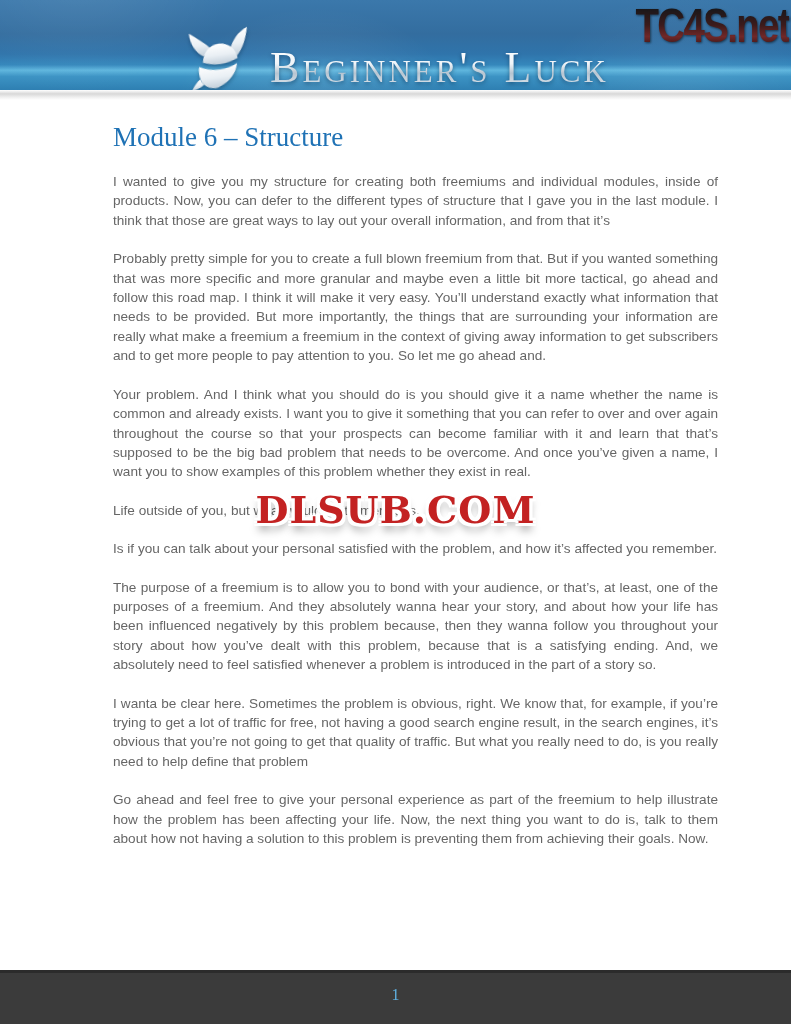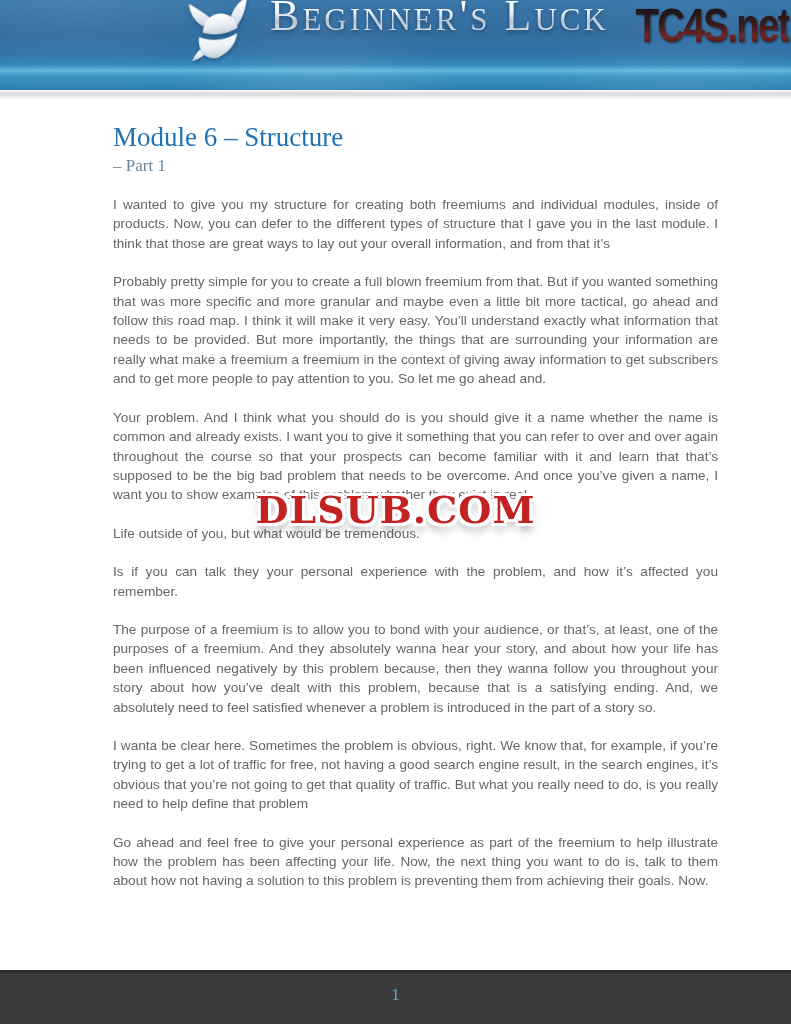--- a/index.html
+++ b/index.html
@@ -12,21 +12,21 @@
   .banner {
     position:absolute; top:0; left:0; width:791px; height:90px;
     background:
       radial-gradient(ellipse 230px 170px at 40% 125%, rgba(255,255,255,0.12), transparent 62%),
       radial-gradient(ellipse 260px 210px at 10% -35%, rgba(255,255,255,0.09), transparent 60%),
       radial-gradient(ellipse 240px 190px at 86% 120%, rgba(255,255,255,0.08), transparent 60%),
       linear-gradient(180deg,#3b78ab 0%, #336d9f 38%, #2f74ab 60%, #3587bc 72%, #5fb6de 78%, #3c93c4 85%, #2e7fb2 100%);
   }
   .logo-row {
     position:absolute; top:0; left:0; width:100%; height:90px;
-    display:flex; align-items:flex-start; justify-content:center; gap:14px;
+    display:flex; align-items:flex-end; justify-content:center; gap:14px;
   }
   .helmet-icon { width:74px; height:64px; transform:rotate(-8deg); margin-top:-4px;
     filter:drop-shadow(0 2px 2px rgba(0,25,55,0.35)); }
   .logo-text {
     font-family:"Liberation Serif", serif; font-weight:400;
     font-variant:small-caps; font-size:44px; line-height:1; letter-spacing:3px;
     background:linear-gradient(180deg,#ffffff 0%, #f0f5f9 40%, #b7c5d1 62%, #e6edf3 100%);
     -webkit-background-clip:text; background-clip:text; color:transparent;
     filter:drop-shadow(0 2px 2px rgba(0,25,55,0.45));
     margin-top:-6px;
@@ -119,27 +119,26 @@
         <path fill="url(#hg)" d="M30 92 C24 96 17 99 9 99 C14 92 19 86 25 82 C26 86 28 89 30 92 Z"></path>
       </svg>
       <span class="logo-text">Beginner's Luck</span>
     </div>
     <div class="corner-tc4s">TC4S.net</div>
   </header>
   <div class="banner-edge"></div>
 
   <main class="content">
     <h1 class="doc-title">Module 6 – Structure</h1>
-    <h2 class="doc-subtitle">– Part 1</h2>
 
     <p class="body-p">I wanted to give you my structure for creating both freemiums and individual modules, inside of products. Now, you can defer to the different types of structure that I gave you in the last module. I think that those are great ways to lay out your overall information, and from that it’s</p>
     <p class="body-p">Probably pretty simple for you to create a full blown freemium from that. But if you wanted something that was more specific and more granular and maybe even a little bit more tactical, go ahead and follow this road map. I think it will make it very easy. You’ll understand exactly what information that needs to be provided. But more importantly, the things that are surrounding your information are really what make a freemium a freemium in the context of giving away information to get subscribers and to get more people to pay attention to you. So let me go ahead and.</p>
     <p class="body-p">Your problem. And I think what you should do is you should give it a name whether the name is common and already exists. I want you to give it something that you can refer to over and over again throughout the course so that your prospects can become familiar with it and learn that that’s supposed to be the big bad problem that needs to be overcome. And once you’ve given a name, I want you to show examples of this problem whether they exist in real.</p>
     <p class="body-p">Life outside of you, but what would be tremendous.</p>
-    <p class="body-p">Is if you can talk they your personal experience with the problem, and how it’s affected you remember.</p>
+    <p class="body-p">Is if you can talk about your personal satisfied with the problem, and how it’s affected you remember.</p>
     <p class="body-p">The purpose of a freemium is to allow you to bond with your audience, or that’s, at least, one of the purposes of a freemium. And they absolutely wanna hear your story, and about how your life has been influenced negatively by this problem because, then they wanna follow you throughout your story about how you’ve dealt with this problem, because that is a satisfying ending. And, we absolutely need to feel satisfied whenever a problem is introduced in the part of a story so.</p>
     <p class="body-p">I wanta be clear here. Sometimes the problem is obvious, right. We know that, for example, if you’re trying to get a lot of traffic for free, not having a good search engine result, in the search engines, it’s obvious that you’re not going to get that quality of traffic. But what you really need to do, is you really need to help define that problem</p>
     <p class="body-p">Go ahead and feel free to give your personal experience as part of the freemium to help illustrate how the problem has been affecting your life. Now, the next thing you want to do is, talk to them about how not having a solution to this problem is preventing them from achieving their goals. Now.</p>
   </main>
 
   <div class="watermark-dlsub">DLSUB.COM</div>
 
   <footer class="footer">
     <span class="page-num">1</span>
   </footer>

